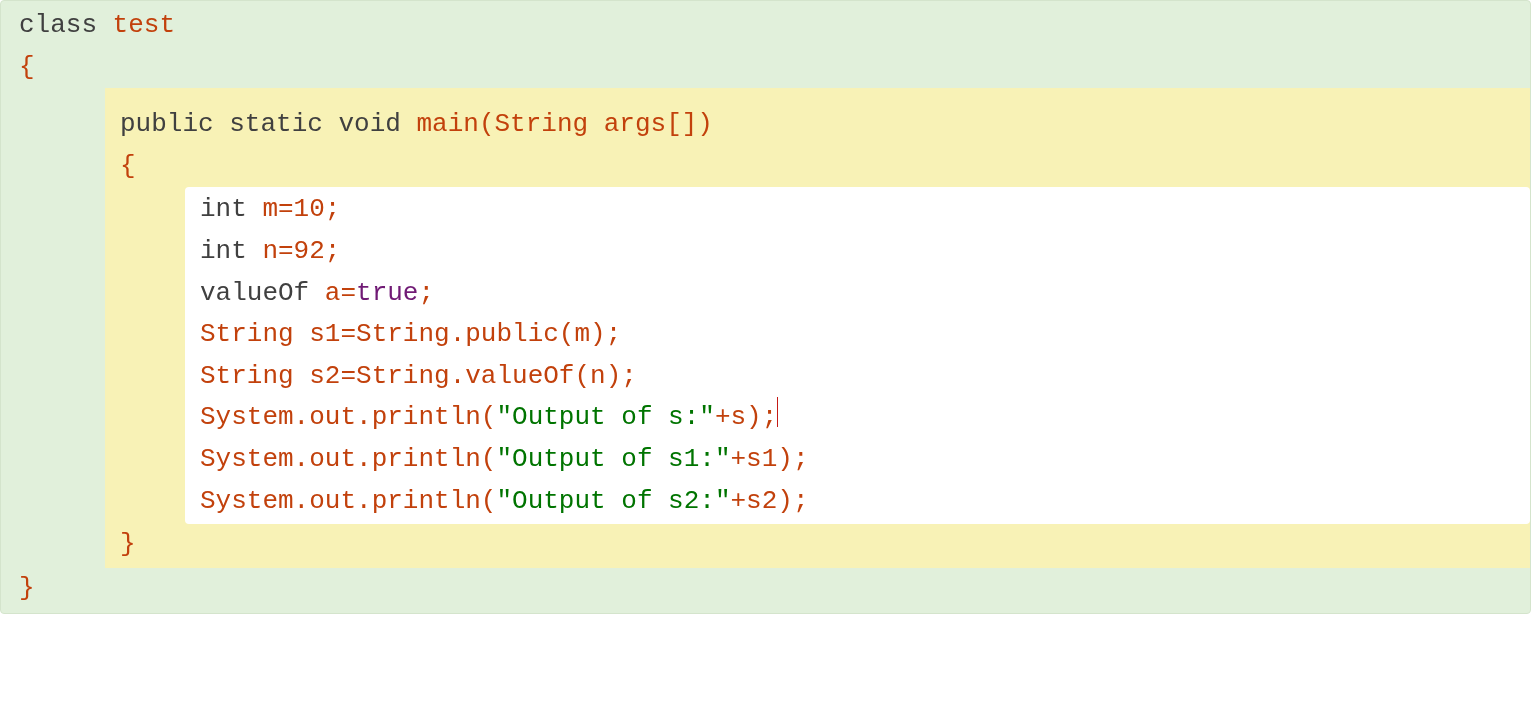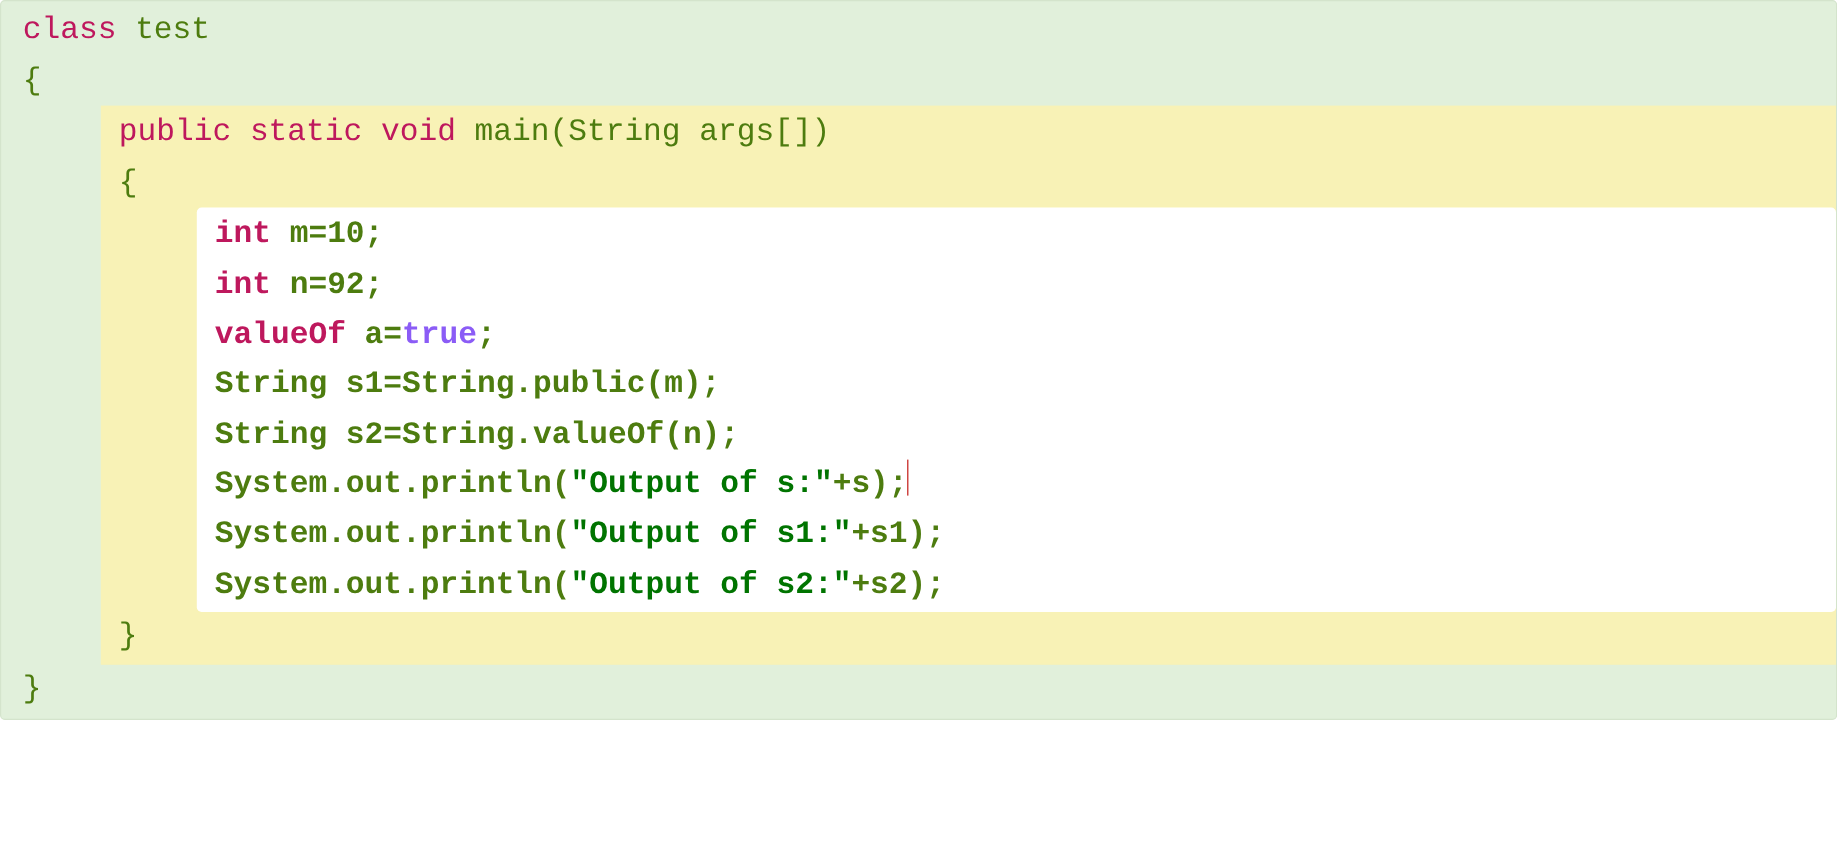--- a/index.html
+++ b/index.html
@@ -10,34 +10,33 @@
       background: #fff;
     }
     .code-outer {
       background: #e1f0db;
       padding: 4px 0 4px 18px;
       border: 1px solid #d4e4cc;
       border-radius: 4px;
     }
     .code-middle {
       background: #f8f2b6;
-      margin-left: 65px;
-      padding: 2px 0 2px 15px;
+      margin-left: 86px;
+      padding: 16px 0 2px 15px;
     }
     .code-inner {
       background: #ffffff;
       margin-left: 65px;
       padding: 2px 0 2px 15px;
       border-radius: 4px;
-      font-weight: bold;
     }
-    .kw-red { color: #be185d; }
-    .kw-teal { color: #8b5cf6; }
+    .kw-red { color: #404040; }
+    .kw-teal { color: #701a75; }
     .str-green { color: #007400; }
-    .plain { color: #4d7c0f; }
+    .plain { color: #c2410c; }
     .line { white-space: pre; position: relative; }
     .cursor {
       position: absolute;
       width: 1px;
       height: 30px;
       background: #c41a16;
       display: inline-block;
     }
   </style>
 </head>

